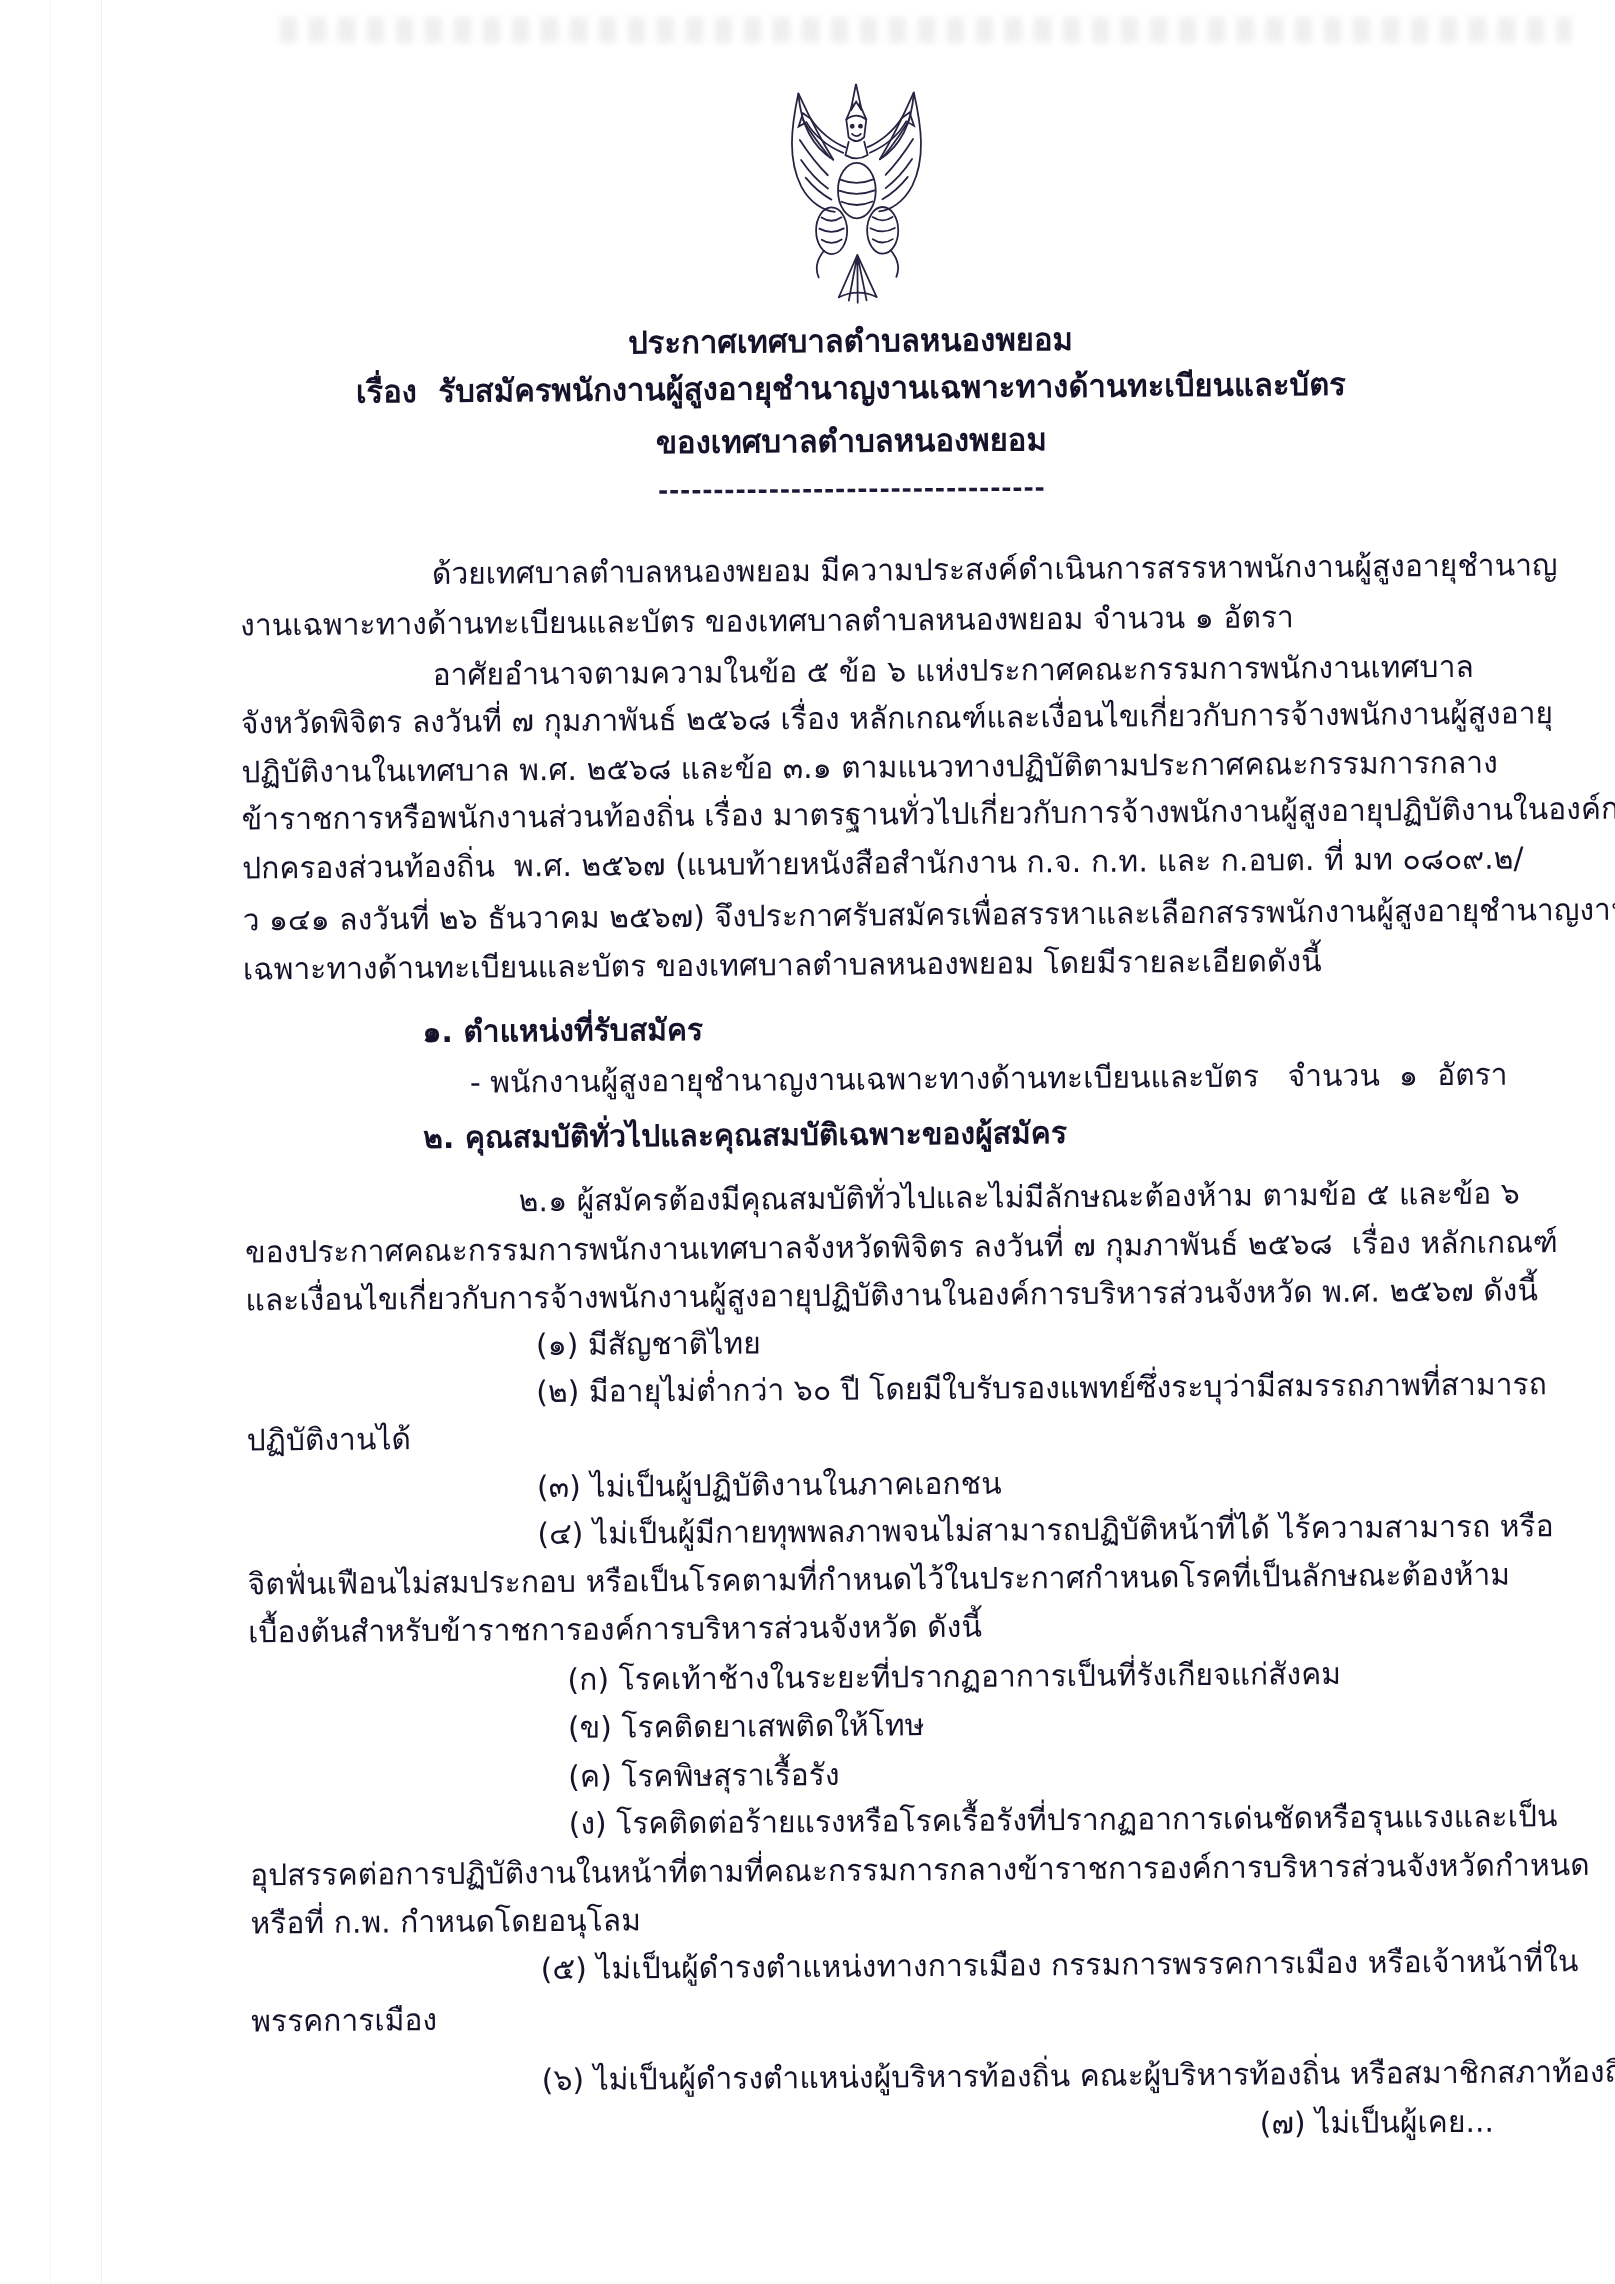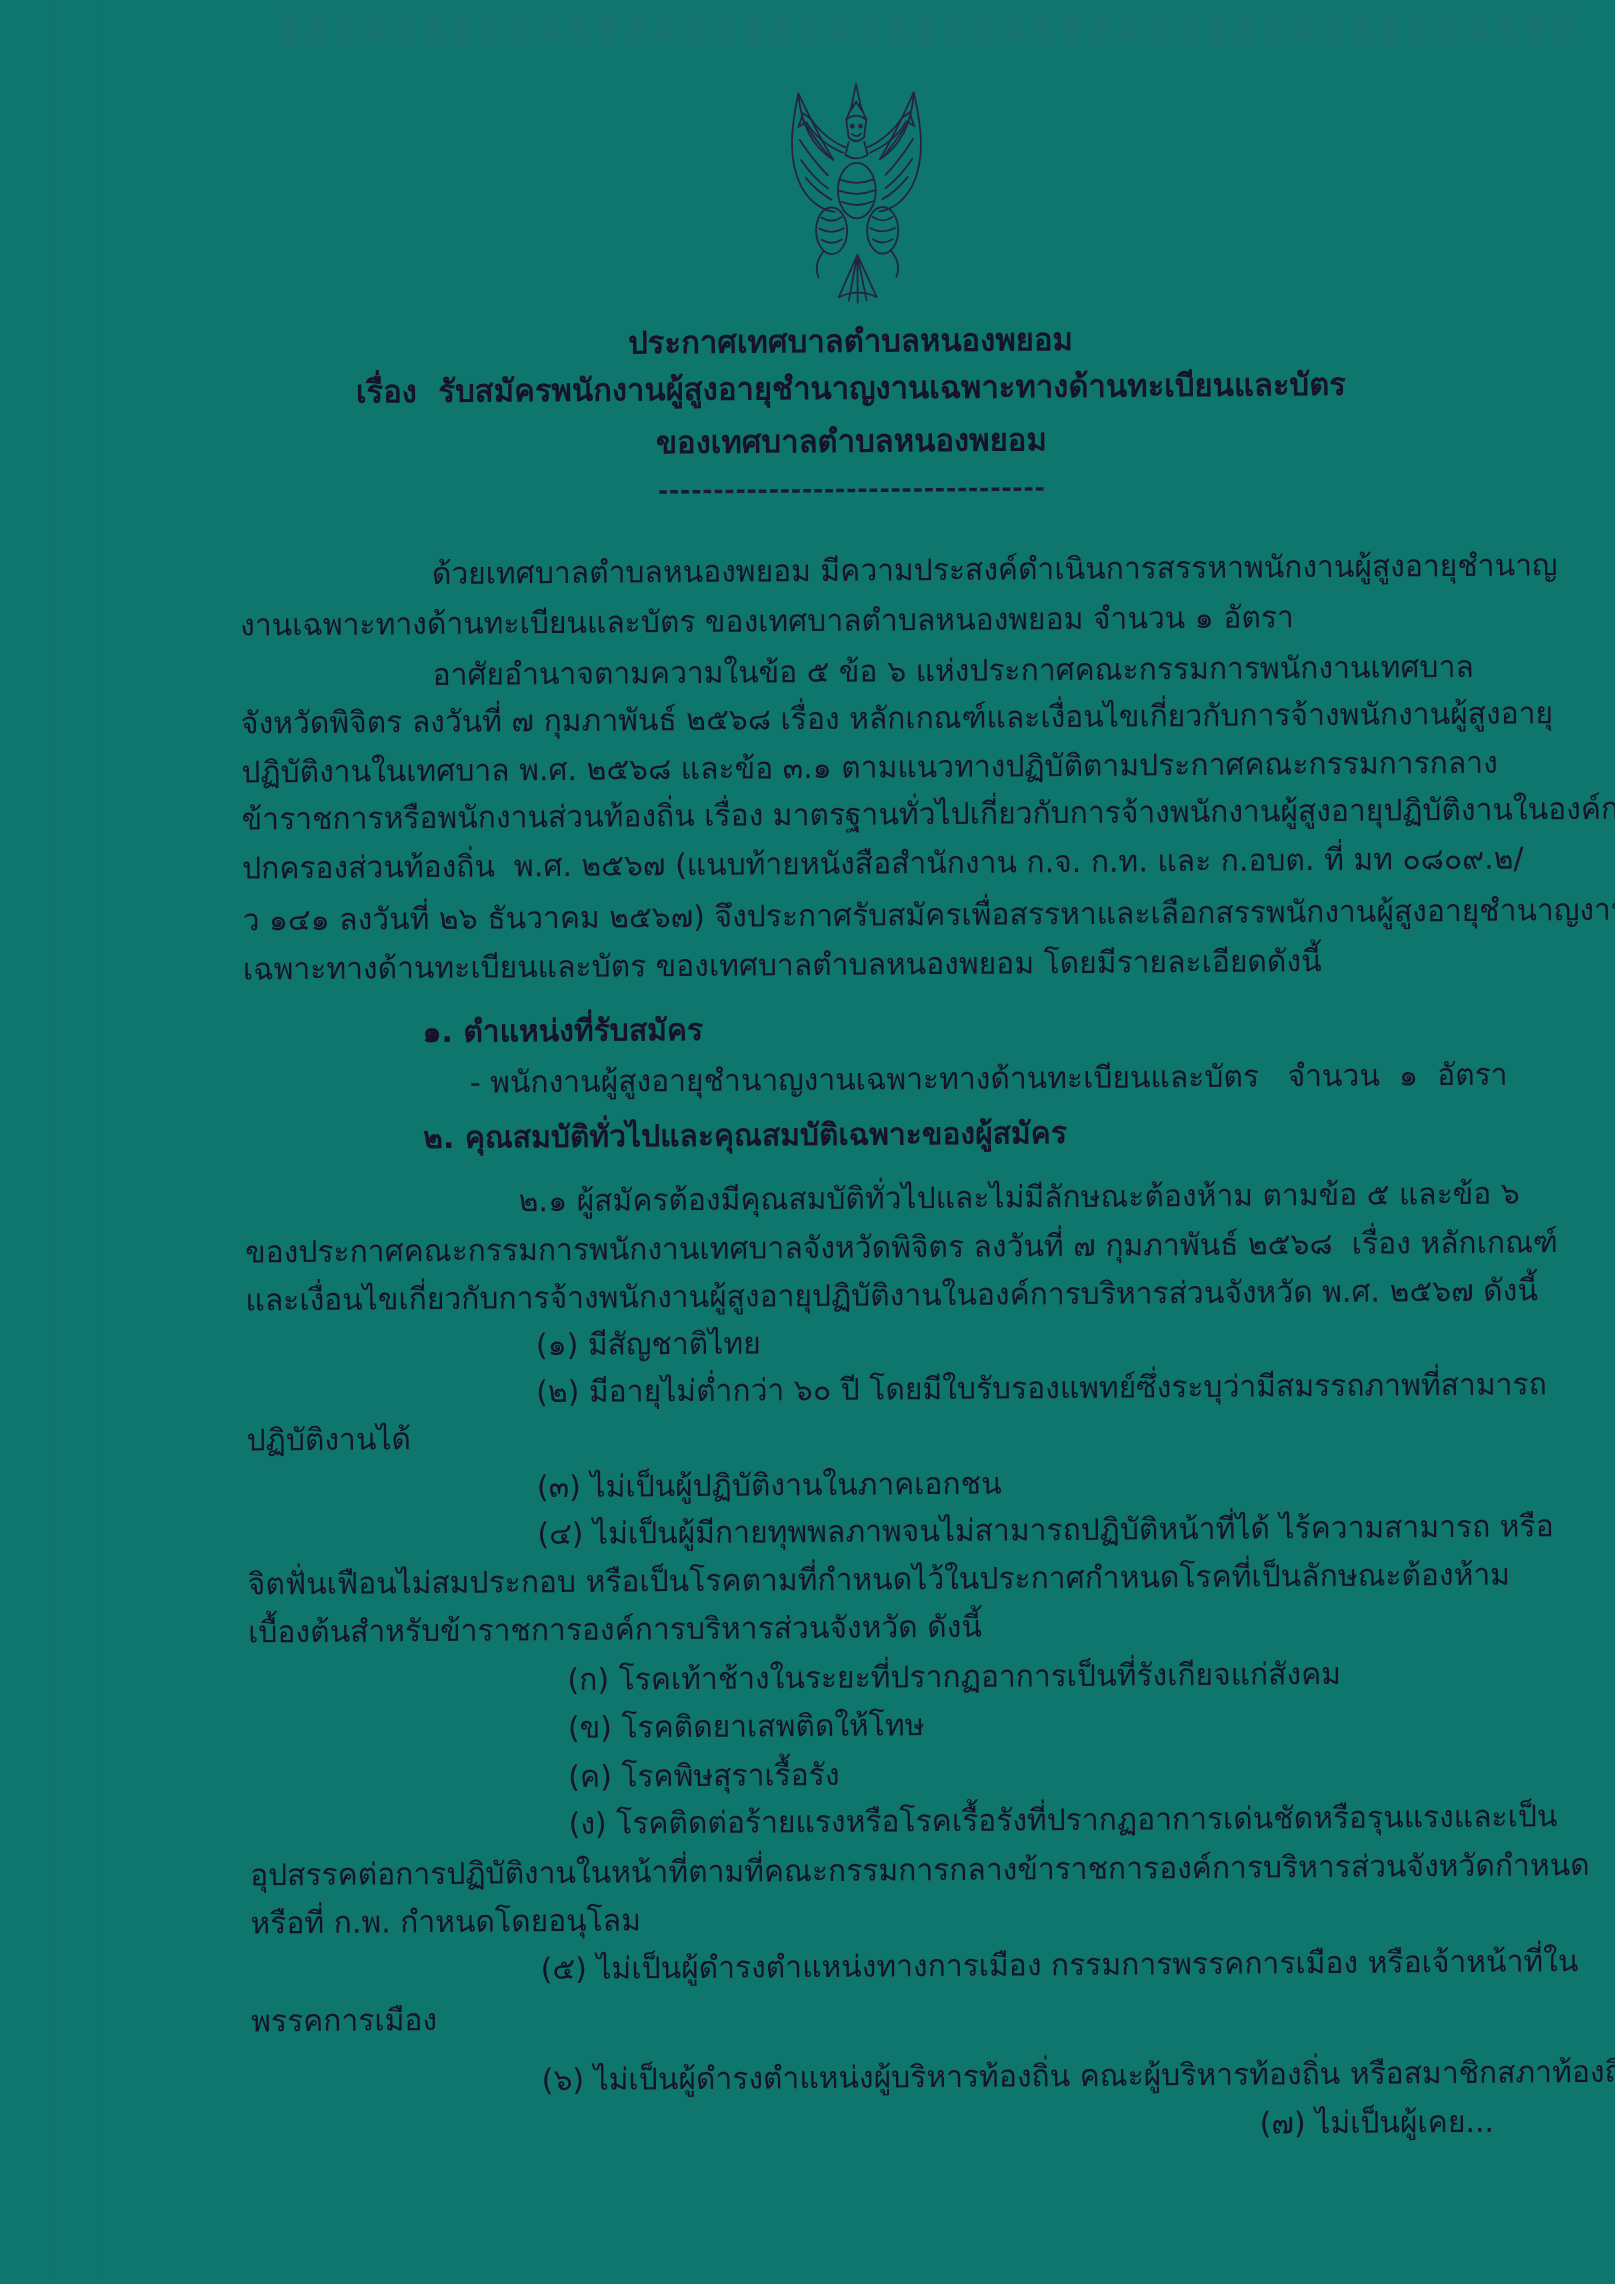--- a/index.html
+++ b/index.html
@@ -1,19 +1,19 @@
 <!DOCTYPE html>
 <html style="font-size:10.4px"><head>
 <meta charset="utf-8">
 <style>
   html,body{margin:0;padding:0;background:#9a9a9a;}
   .page{
     position:relative;
     width:1616px;height:2284px;
-    background:#0f766e;
+    background:#ffffff;
     overflow:hidden;
     font-family:"DejaVu Sans","Liberation Sans",sans-serif;
     color:#16122a;
   }
   
   .scan-line-v{position:absolute;top:0;bottom:0;width:1.3px;background:rgba(40,40,60,0.07);}
   .scan-line-v2{position:absolute;top:0;bottom:0;width:0.7px;background:rgba(40,40,60,0.045);}
   .ghost-band{
     position:absolute;left:280px;top:17px;width:1291px;height:26px;
     background:repeating-linear-gradient(90deg,rgba(90,95,105,0.18) 0 17px,rgba(0,0,0,0) 17px 29px);

